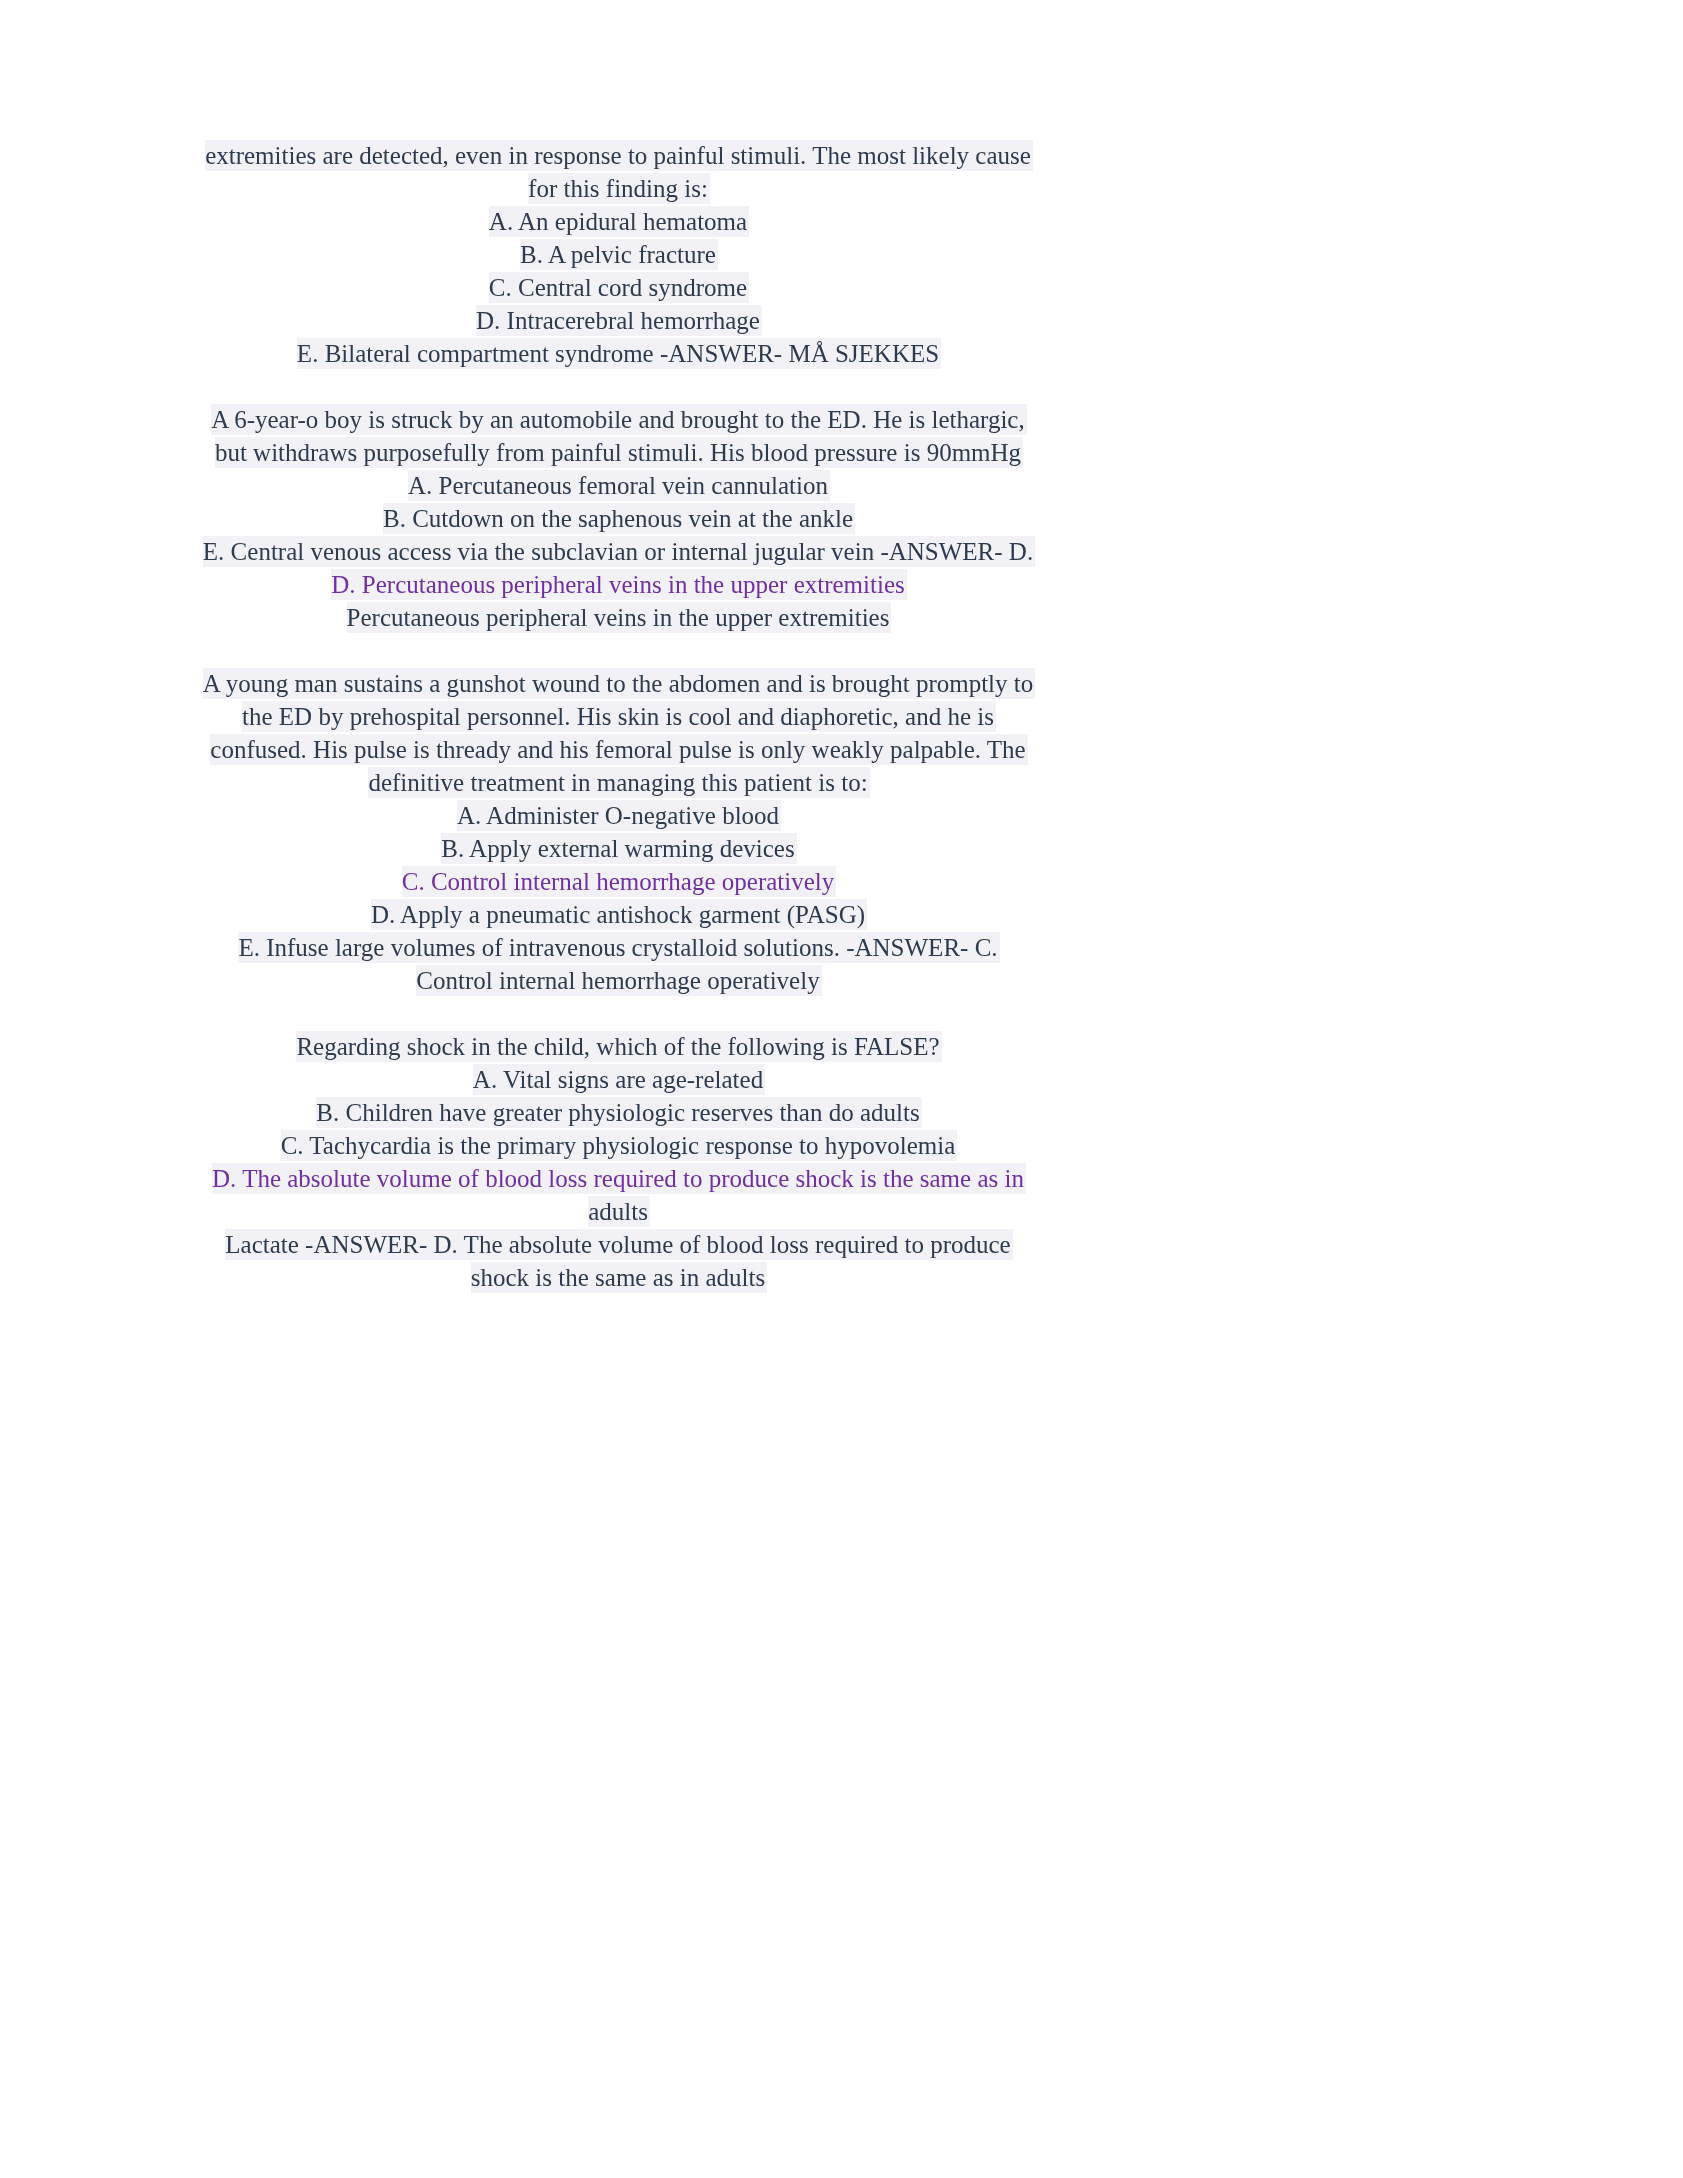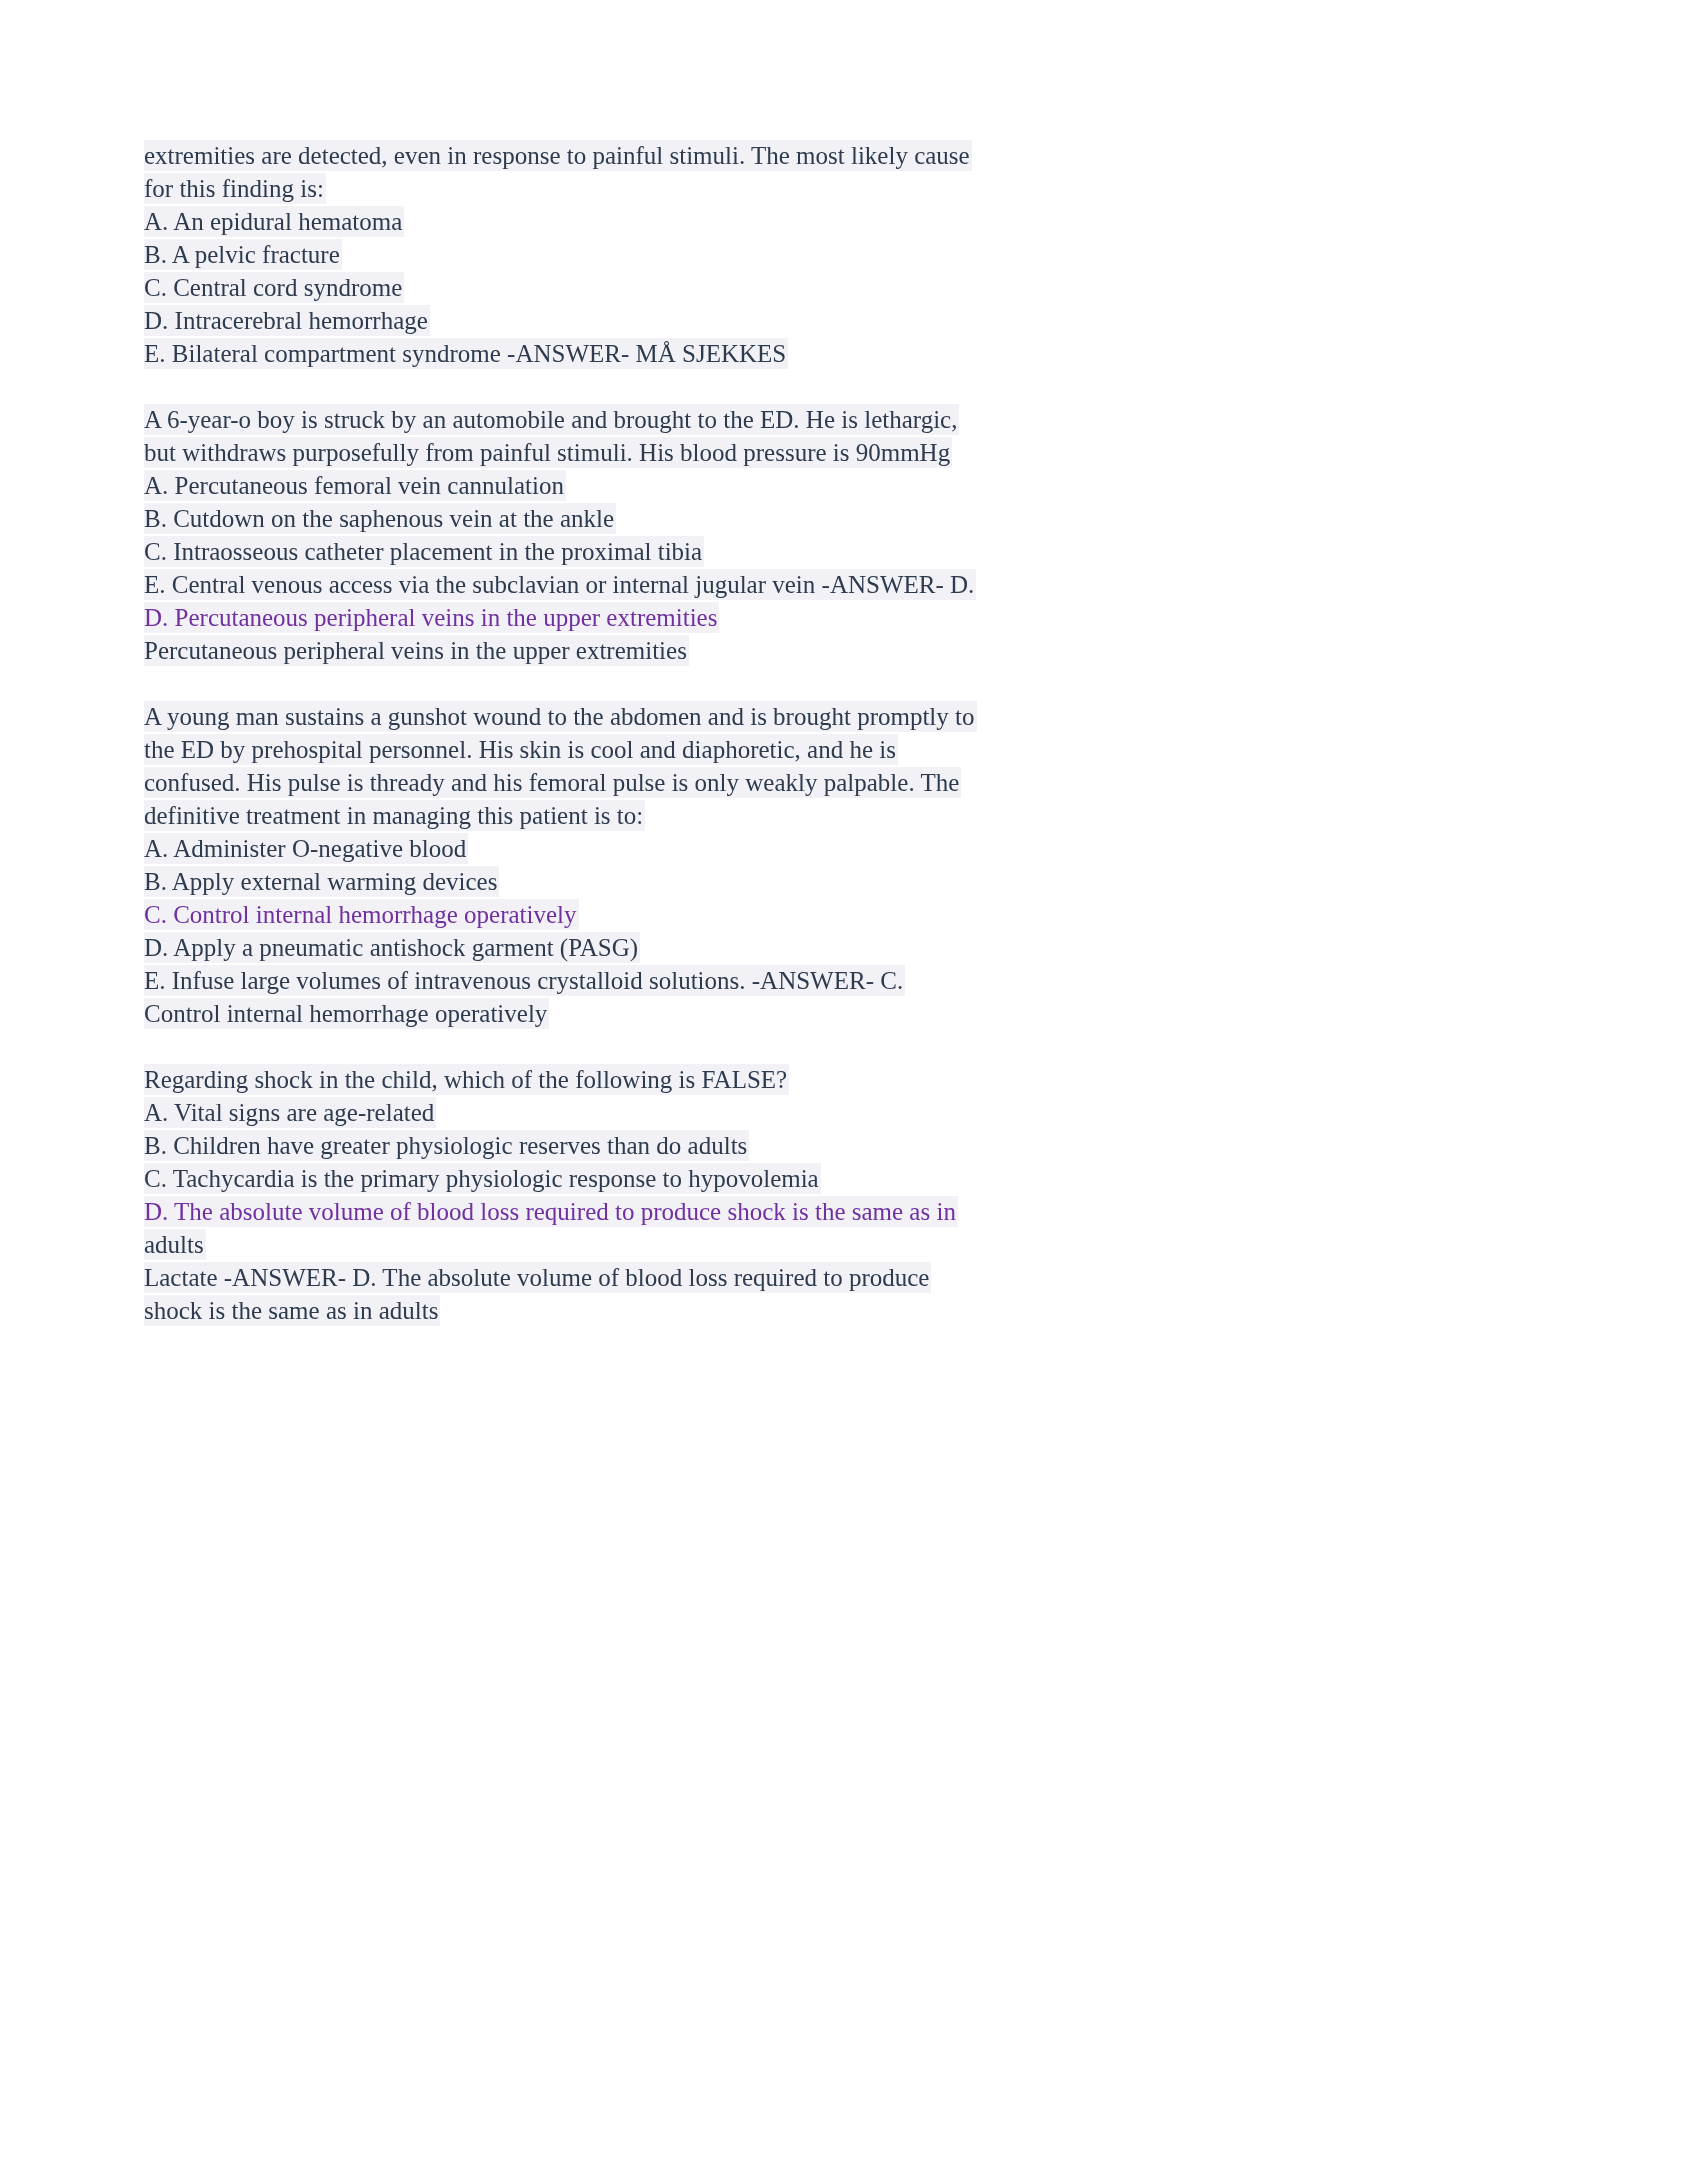--- a/index.html
+++ b/index.html
@@ -16,20 +16,21 @@
     font-family: "Liberation Serif", "DejaVu Serif", serif;
   }
   .content {
     position: absolute;
     top: 139px;
     left: 144px;
     width: 950px;
     font-size: 25px;
     line-height: 33px;
     color: #2e3b4e;
+    text-align: center;
   }
   .block {
     margin: 0 0 33px 0;
   }
   .line {
     white-space: nowrap;
     height: 33px;
   }
   .line > span {
     background: #f1f1f6;
@@ -51,21 +52,20 @@
         <div class="line"><span>B. A pelvic fracture</span></div>
         <div class="line"><span>C. Central cord syndrome</span></div>
         <div class="line"><span>D. Intracerebral hemorrhage</span></div>
         <div class="line"><span>E. Bilateral compartment syndrome -ANSWER- MÅ SJEKKES</span></div>
       </div>
       <div class="block">
         <div class="line"><span>A 6-year-o boy is struck by an automobile and brought to the ED. He is lethargic,</span></div>
         <div class="line"><span>but withdraws purposefully from painful stimuli. His blood pressure is 90mmHg</span></div>
         <div class="line"><span>A. Percutaneous femoral vein cannulation</span></div>
         <div class="line"><span>B. Cutdown on the saphenous vein at the ankle</span></div>
-        <div class="line"><span>C. Intraosseous catheter placement in the proximal tibia</span></div>
         <div class="line"><span>E. Central venous access via the subclavian or internal jugular vein -ANSWER- D.</span></div>
         <div class="line"><span class="accent">D. Percutaneous peripheral veins in the upper extremities</span></div>
         <div class="line"><span>Percutaneous peripheral veins in the upper extremities</span></div>
       </div>
       <div class="block">
         <div class="line"><span>A young man sustains a gunshot wound to the abdomen and is brought promptly to</span></div>
         <div class="line"><span>the ED by prehospital personnel. His skin is cool and diaphoretic, and he is</span></div>
         <div class="line"><span>confused. His pulse is thready and his femoral pulse is only weakly palpable. The</span></div>
         <div class="line"><span>definitive treatment in managing this patient is to:</span></div>
         <div class="line"><span>A. Administer O-negative blood</span></div>

